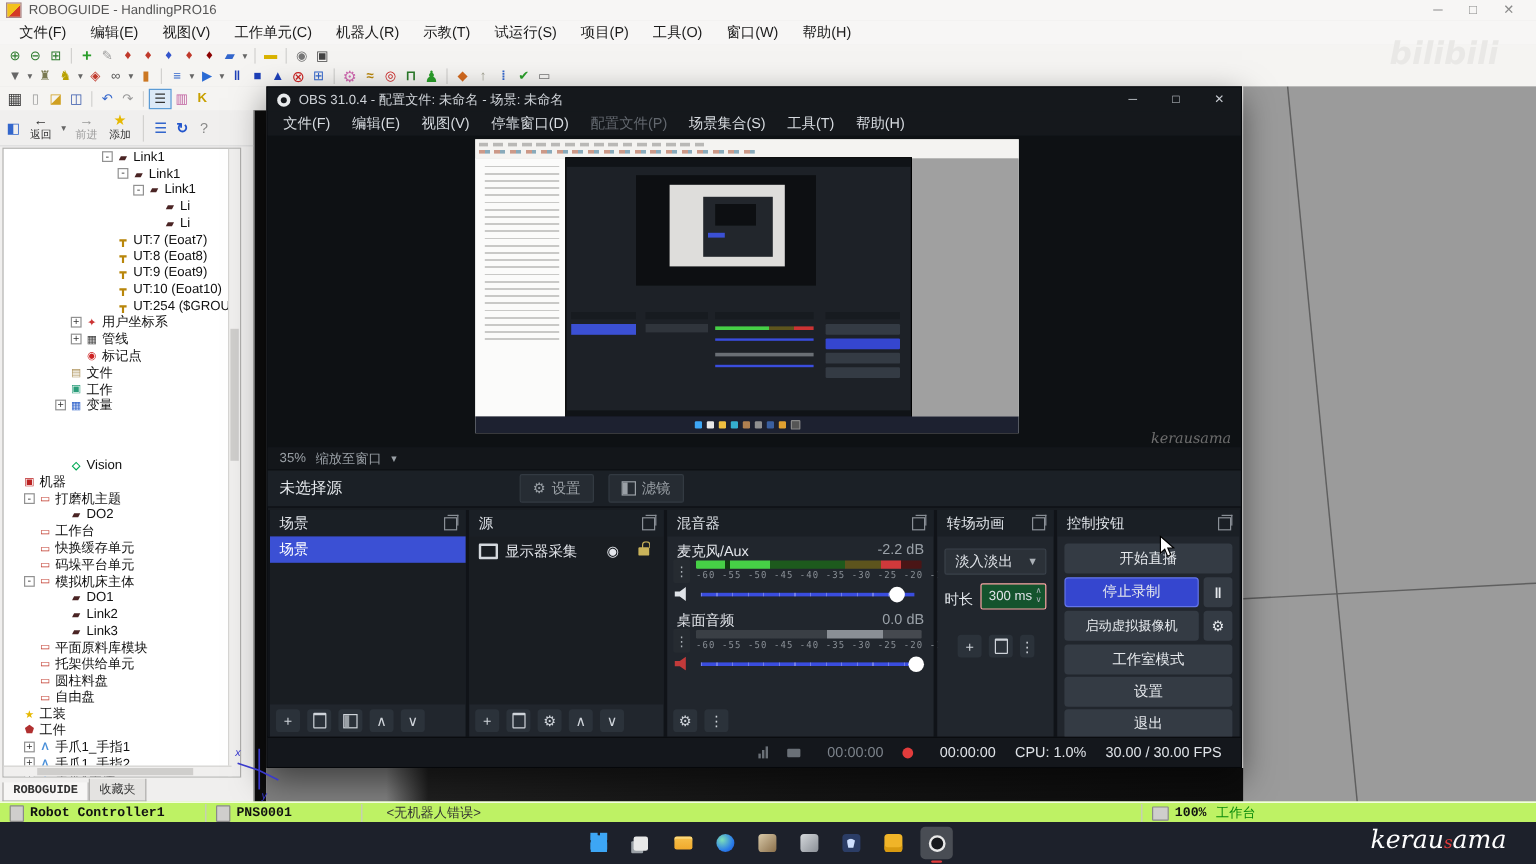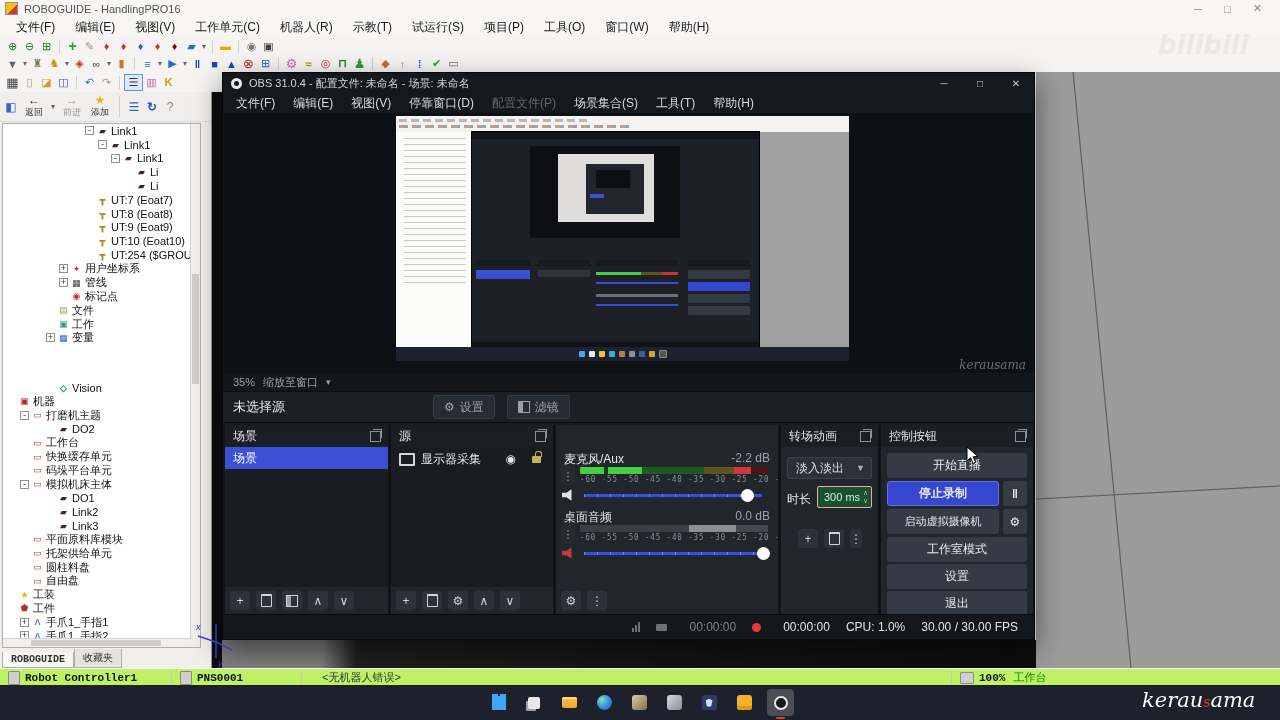--- a/index.html
+++ b/index.html
@@ -716,20 +716,24 @@
           <span class="dk-btn">
               <span class="trash"></span>
             </span>
           <span class="dk-btn">⚙</span>
           <span class="dk-btn">∧</span>
           <span class="dk-btn">∨</span>
         </div>
       </div>
 
       <div class="dock" style="left:333px;width:222px;">
+        <div class="dock-h">
+            <span>混音器</span>
+            <span class="popout"></span>
+          </div>
 
         <span class="mix-name" style="top:26px;">麦克风/Aux</span>
         <span class="mix-db" style="top:26px;">-2.2 dB</span>
         <span class="kebab" style="left:5px;top:41px;">⋮</span>
         <div class="meter mic" style="top:42px;"></div>
         <div class="scale" style="top:50px;">-60 -55 -50 -45 -40 -35 -30 -25 -20 -15 -10  -5   0</div>
         <span class="spk-btn" style="top:62px;">
             <span class="spk"></span>
           </span>
         <div class="vslider" style="top:62px;">
@@ -780,21 +784,21 @@
           <span class="dk-btn" style="width:12px;">⋮</span>
         </div>
       </div>
 
       <div class="dock" style="left:658px;width:152px;">
         <div class="dock-h">
             <span>控制按钮</span>
             <span class="popout"></span>
           </div>
         <div class="ctl-btn" style="top:28px;">开始直播</div>
-        <div class="ctl-btn narrow blue" style="top:56px;font-weight:bold;">停止录制</div>
+        <div class="ctl-btn narrow blue" style="top:56px;">停止录制</div>
         <div class="ctl-side" style="top:56px;">
             <span style="font-weight:bold;">‖</span>
           </div>
         <div class="ctl-btn narrow" style="top:84px;font-size:11px;">启动虚拟摄像机</div>
         <div class="ctl-side" style="top:84px;">
             <span class="gear"></span>
           </div>
         <div class="ctl-btn" style="top:112px;">工作室模式</div>
         <div class="ctl-btn" style="top:139px;">设置</div>
         <div class="ctl-btn" style="top:166px;">退出</div>

